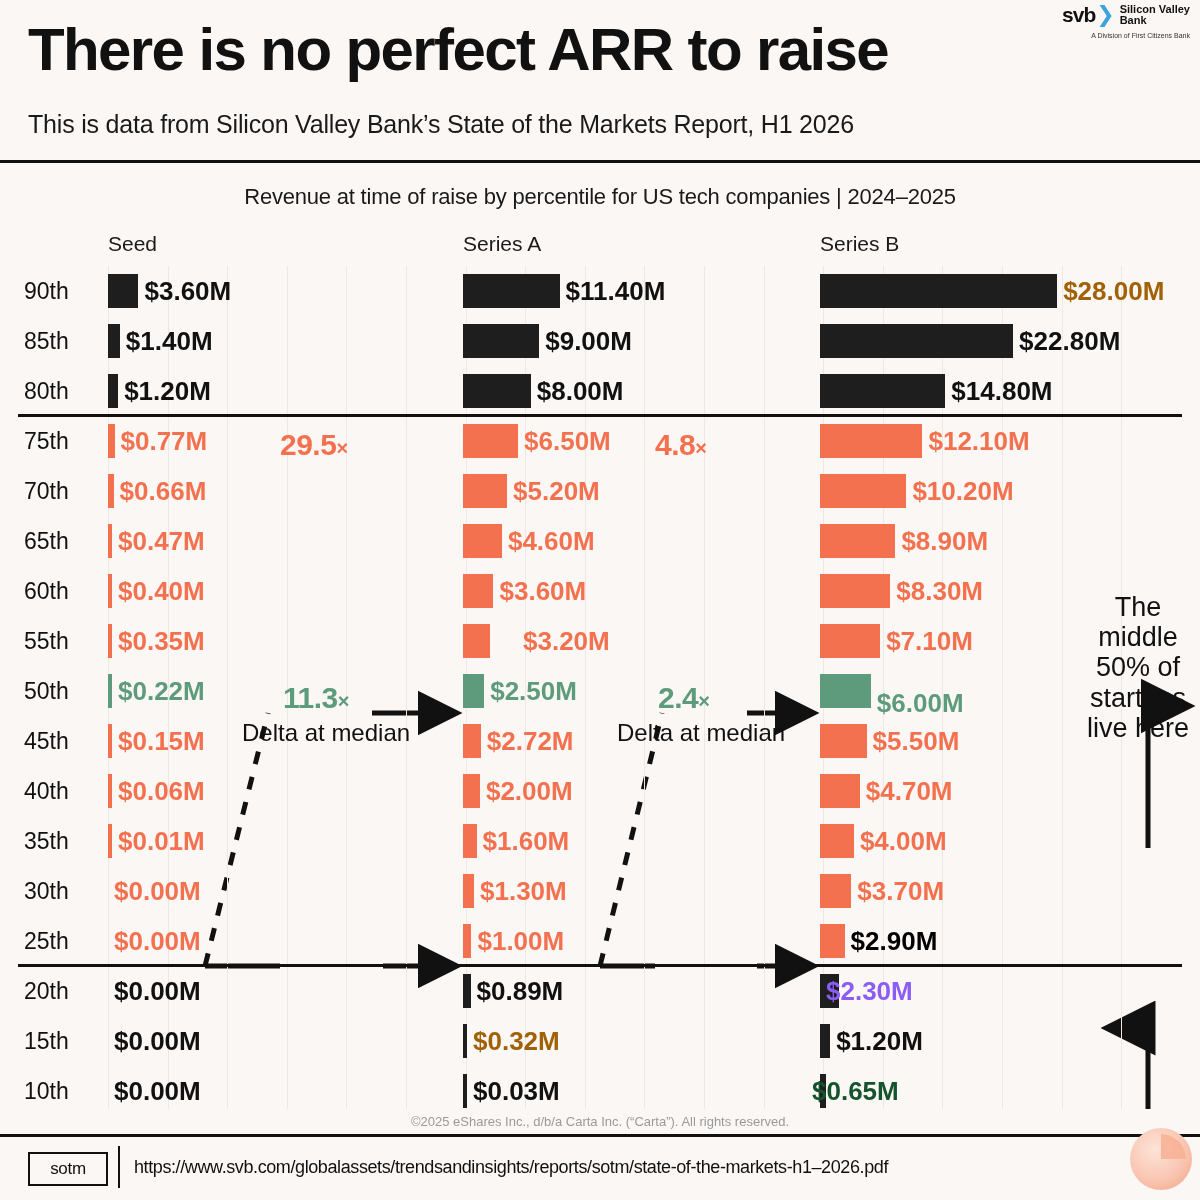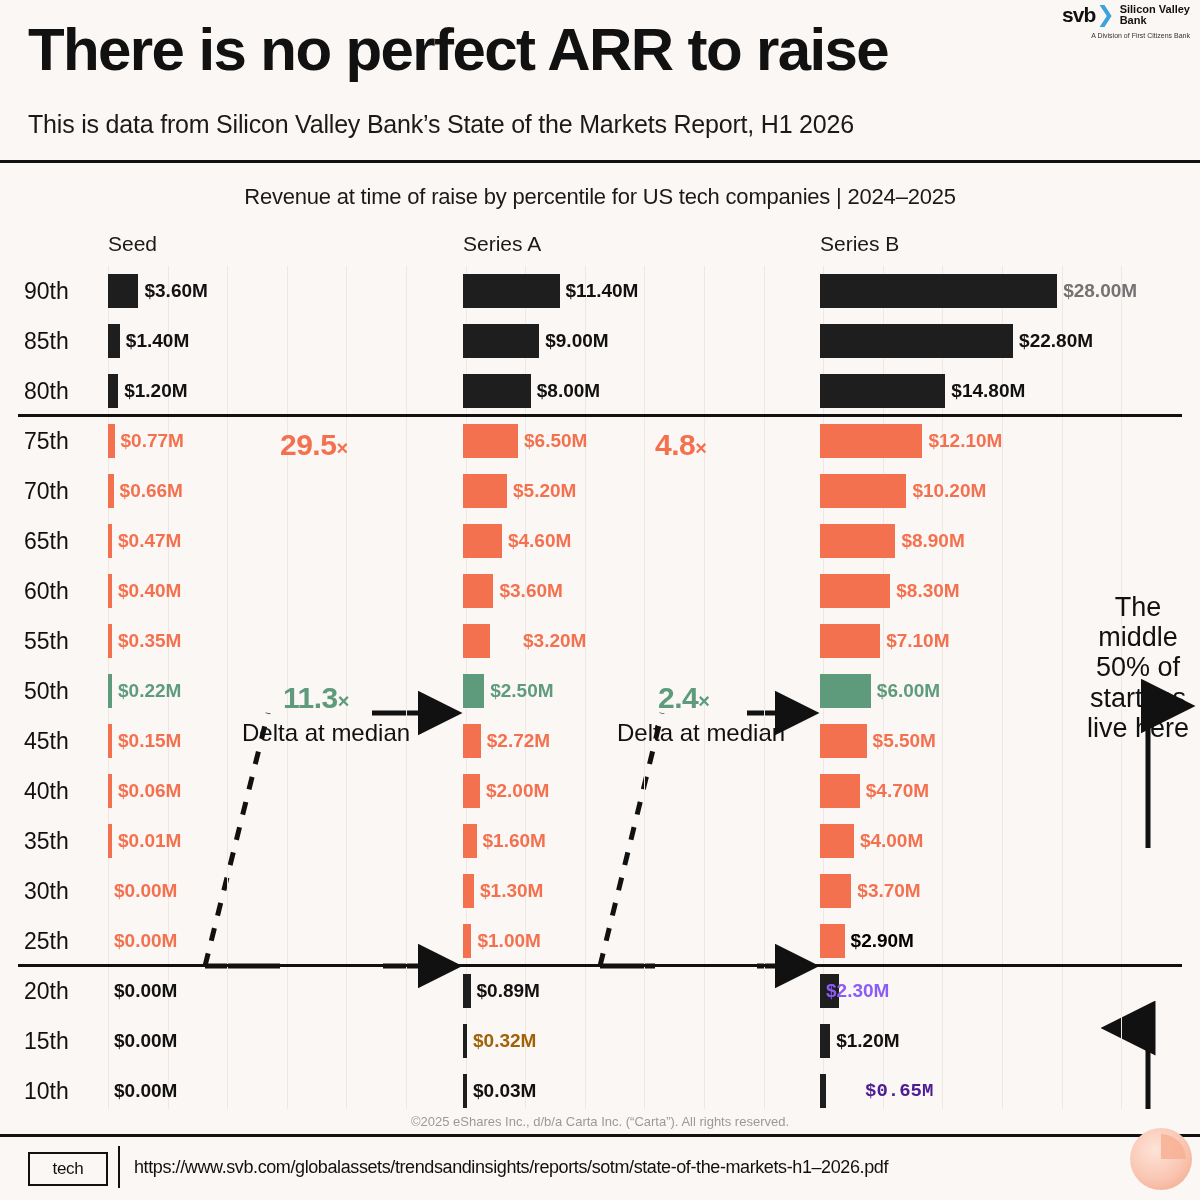--- a/index.html
+++ b/index.html
@@ -51,21 +51,21 @@
   .sep{position:absolute;left:18px;width:1164px;height:3px;background:#111111;}
 
   .row{position:absolute;left:0;width:1200px;height:50px;}
   .rowlabel{
     position:absolute;left:24px;width:76px;text-align:left;
     font-size:23px;color:#111;line-height:50px;
   }
   .bar{position:absolute;height:34px;top:8px;border-radius:0;}
   .val{
     position:absolute;top:8px;height:34px;line-height:34px;
-    font-size:19px;font-weight:bold;white-space:nowrap;
+    font-size:26px;font-weight:bold;white-space:nowrap;
   }
 
   
   .mult{
     position:absolute;font-size:30px;font-weight:bold;white-space:nowrap;letter-spacing:-0.5px;
   }
   .mult .x{font-size:20px;font-weight:bold;}
   .deltalbl{position:absolute;font-size:24px;color:#111;white-space:nowrap;}
   .annot-svg{position:absolute;left:0;top:0;width:1200px;height:843px;pointer-events:none;}
 
@@ -169,21 +169,21 @@
       <div class="gridline" style="left: 1002px;"></div>
       <div class="gridline" style="left: 1062px;"></div>
       <div class="gridline" style="left: 1121px;"></div>
       <div class="row" style="top: 0px;">
         <div class="rowlabel">90th</div>
         <div class="bar" style="left: 108px; width: 30.492px; background: rgb(30, 30, 30);"></div>
         <div class="val" style="left: 144.492px; color: rgb(17, 17, 17);">$3.60M</div>
         <div class="bar" style="left: 463px; width: 96.558px; background: rgb(30, 30, 30);"></div>
         <div class="val" style="left: 565.558px; color: rgb(17, 17, 17);">$11.40M</div>
         <div class="bar" style="left: 820px; width: 237.16px; background: rgb(30, 30, 30);"></div>
-        <div class="val" style="left: 1063.16px; color: #737373;">$28.00M</div>
+        <div class="val" style="left: 1063.16px; color: #a16207;">$28.00M</div>
       </div>
       <div class="row" style="top: 50px;">
         <div class="rowlabel">85th</div>
         <div class="bar" style="left: 108px; width: 11.858px; background: rgb(30, 30, 30);"></div>
         <div class="val" style="left: 125.858px; color: rgb(17, 17, 17);">$1.40M</div>
         <div class="bar" style="left: 463px; width: 76.23px; background: rgb(30, 30, 30);"></div>
         <div class="val" style="left: 545.23px; color: rgb(17, 17, 17);">$9.00M</div>
         <div class="bar" style="left: 820px; width: 193.116px; background: rgb(30, 30, 30);"></div>
         <div class="val" style="left: 1019.12px; color: rgb(17, 17, 17);">$22.80M</div>
       </div>
@@ -241,21 +241,21 @@
         <div class="bar" style="left: 820px; width: 60.137px; background: rgb(244, 113, 79);"></div>
         <div class="val" style="left: 886.137px; color: rgb(244, 113, 79);">$7.10M</div>
       </div>
       <div class="row" style="top: 400px;">
         <div class="rowlabel">50th</div>
         <div class="bar" style="left: 108px; width: 4px; background: rgb(94, 155, 124);"></div>
         <div class="val" style="left: 118px; color: rgb(94, 155, 124);">$0.22M</div>
         <div class="bar" style="left: 463px; width: 21.175px; background: rgb(94, 155, 124);"></div>
         <div class="val" style="left: 490.175px; color: rgb(94, 155, 124);">$2.50M</div>
         <div class="bar" style="left: 820px; width: 50.82px; background: rgb(94, 155, 124);"></div>
-        <div class="val" style="left: 876.82px; color: rgb(94, 155, 124);">$6.00M</div>
+        <div class="val" style="left: 876.82px; color: rgb(94, 155, 124); margin-top: 12px;">$6.00M</div>
       </div>
       <div class="row" style="top: 450px;">
         <div class="rowlabel">45th</div>
         <div class="bar" style="left: 108px; width: 4px; background: rgb(244, 113, 79);"></div>
         <div class="val" style="left: 118px; color: rgb(244, 113, 79);">$0.15M</div>
         <div class="bar" style="left: 463px; width: 17.787px; background: rgb(244, 113, 79);"></div>
         <div class="val" style="left: 486.787px; color: rgb(244, 113, 79);">$2.72M</div>
         <div class="bar" style="left: 820px; width: 46.585px; background: rgb(244, 113, 79);"></div>
         <div class="val" style="left: 872.585px; color: rgb(244, 113, 79);">$5.50M</div>
       </div>
@@ -308,38 +308,38 @@
         <div class="val" style="left: 473px; color: #a16207;">$0.32M</div>
         <div class="bar" style="left: 820px; width: 10.164px; background: rgb(30, 30, 30);"></div>
         <div class="val" style="left: 836.164px; color: rgb(17, 17, 17);">$1.20M</div>
       </div>
       <div class="row" style="top: 800px;">
         <div class="rowlabel">10th</div>
         <div class="val" style="left: 114px; color: rgb(17, 17, 17);">$0.00M</div>
         <div class="bar" style="left: 463px; width: 4px; background: rgb(30, 30, 30);"></div>
         <div class="val" style="left: 473px; color: rgb(17, 17, 17);">$0.03M</div>
         <div class="bar" style="left: 820px; width: 5.5055px; background: rgb(30, 30, 30);"></div>
-        <div class="val" style="left: 865px; color: #4c1d95; font-family: Liberation Mono, monospace;">$0.65M</div>
+        <div class="val" style="left: 812px; color: #14532d;">$0.65M</div>
       </div>
       <div class="sep" style="top: 148px;"></div>
       <div class="sep" style="top: 698px;"></div>
     </div>
 
   <div class="mult" id="m0" style="left: 280px; top: 428px; color: rgb(244, 113, 79);"><span>29.5</span><span class="x">×</span></div>
   <div class="mult" id="m1" style="left: 655px; top: 428px; color: rgb(244, 113, 79);"><span>4.8</span><span class="x">×</span></div>
   <div class="mult" id="m2" style="left: 283px; top: 681px; color: rgb(94, 155, 124);"><span>11.3</span><span class="x">×</span></div>
   <div class="mult" id="m3" style="left: 658px; top: 681px; color: rgb(94, 155, 124);"><span>2.4</span><span class="x">×</span></div>
   <div class="deltalbl" id="d0" style="left: 242px; top: 719px;">Delta at median</div>
   <div class="deltalbl" id="d1" style="left: 617px; top: 719px;">Delta at median</div>
 
   <div class="sidenote">The middle 50% of startups live here</div>
 
   <div class="copyright">©2025 eShares Inc., d/b/a Carta Inc. (“Carta”). All rights reserved.</div>
   <div class="footer-rule"></div>
-  <div class="carta-box">tech</div>
+  <div class="carta-box">sotm</div>
   <div class="footer-div"></div>
   <div class="footer-url">https://www.svb.com/globalassets/trendsandinsights/reports/sotm/state-of-the-markets-h1–2026.pdf</div>
   <div class="circ"></div>
   <svg class="circ-wedge" viewBox="0 0 62 62">
     <path d="M31,31 L31,6 A25,25 0 0,1 56,31 Z" fill="#f7b094" opacity="0.85"></path>
   </svg>
 
 </div>
 
 </body></html>

